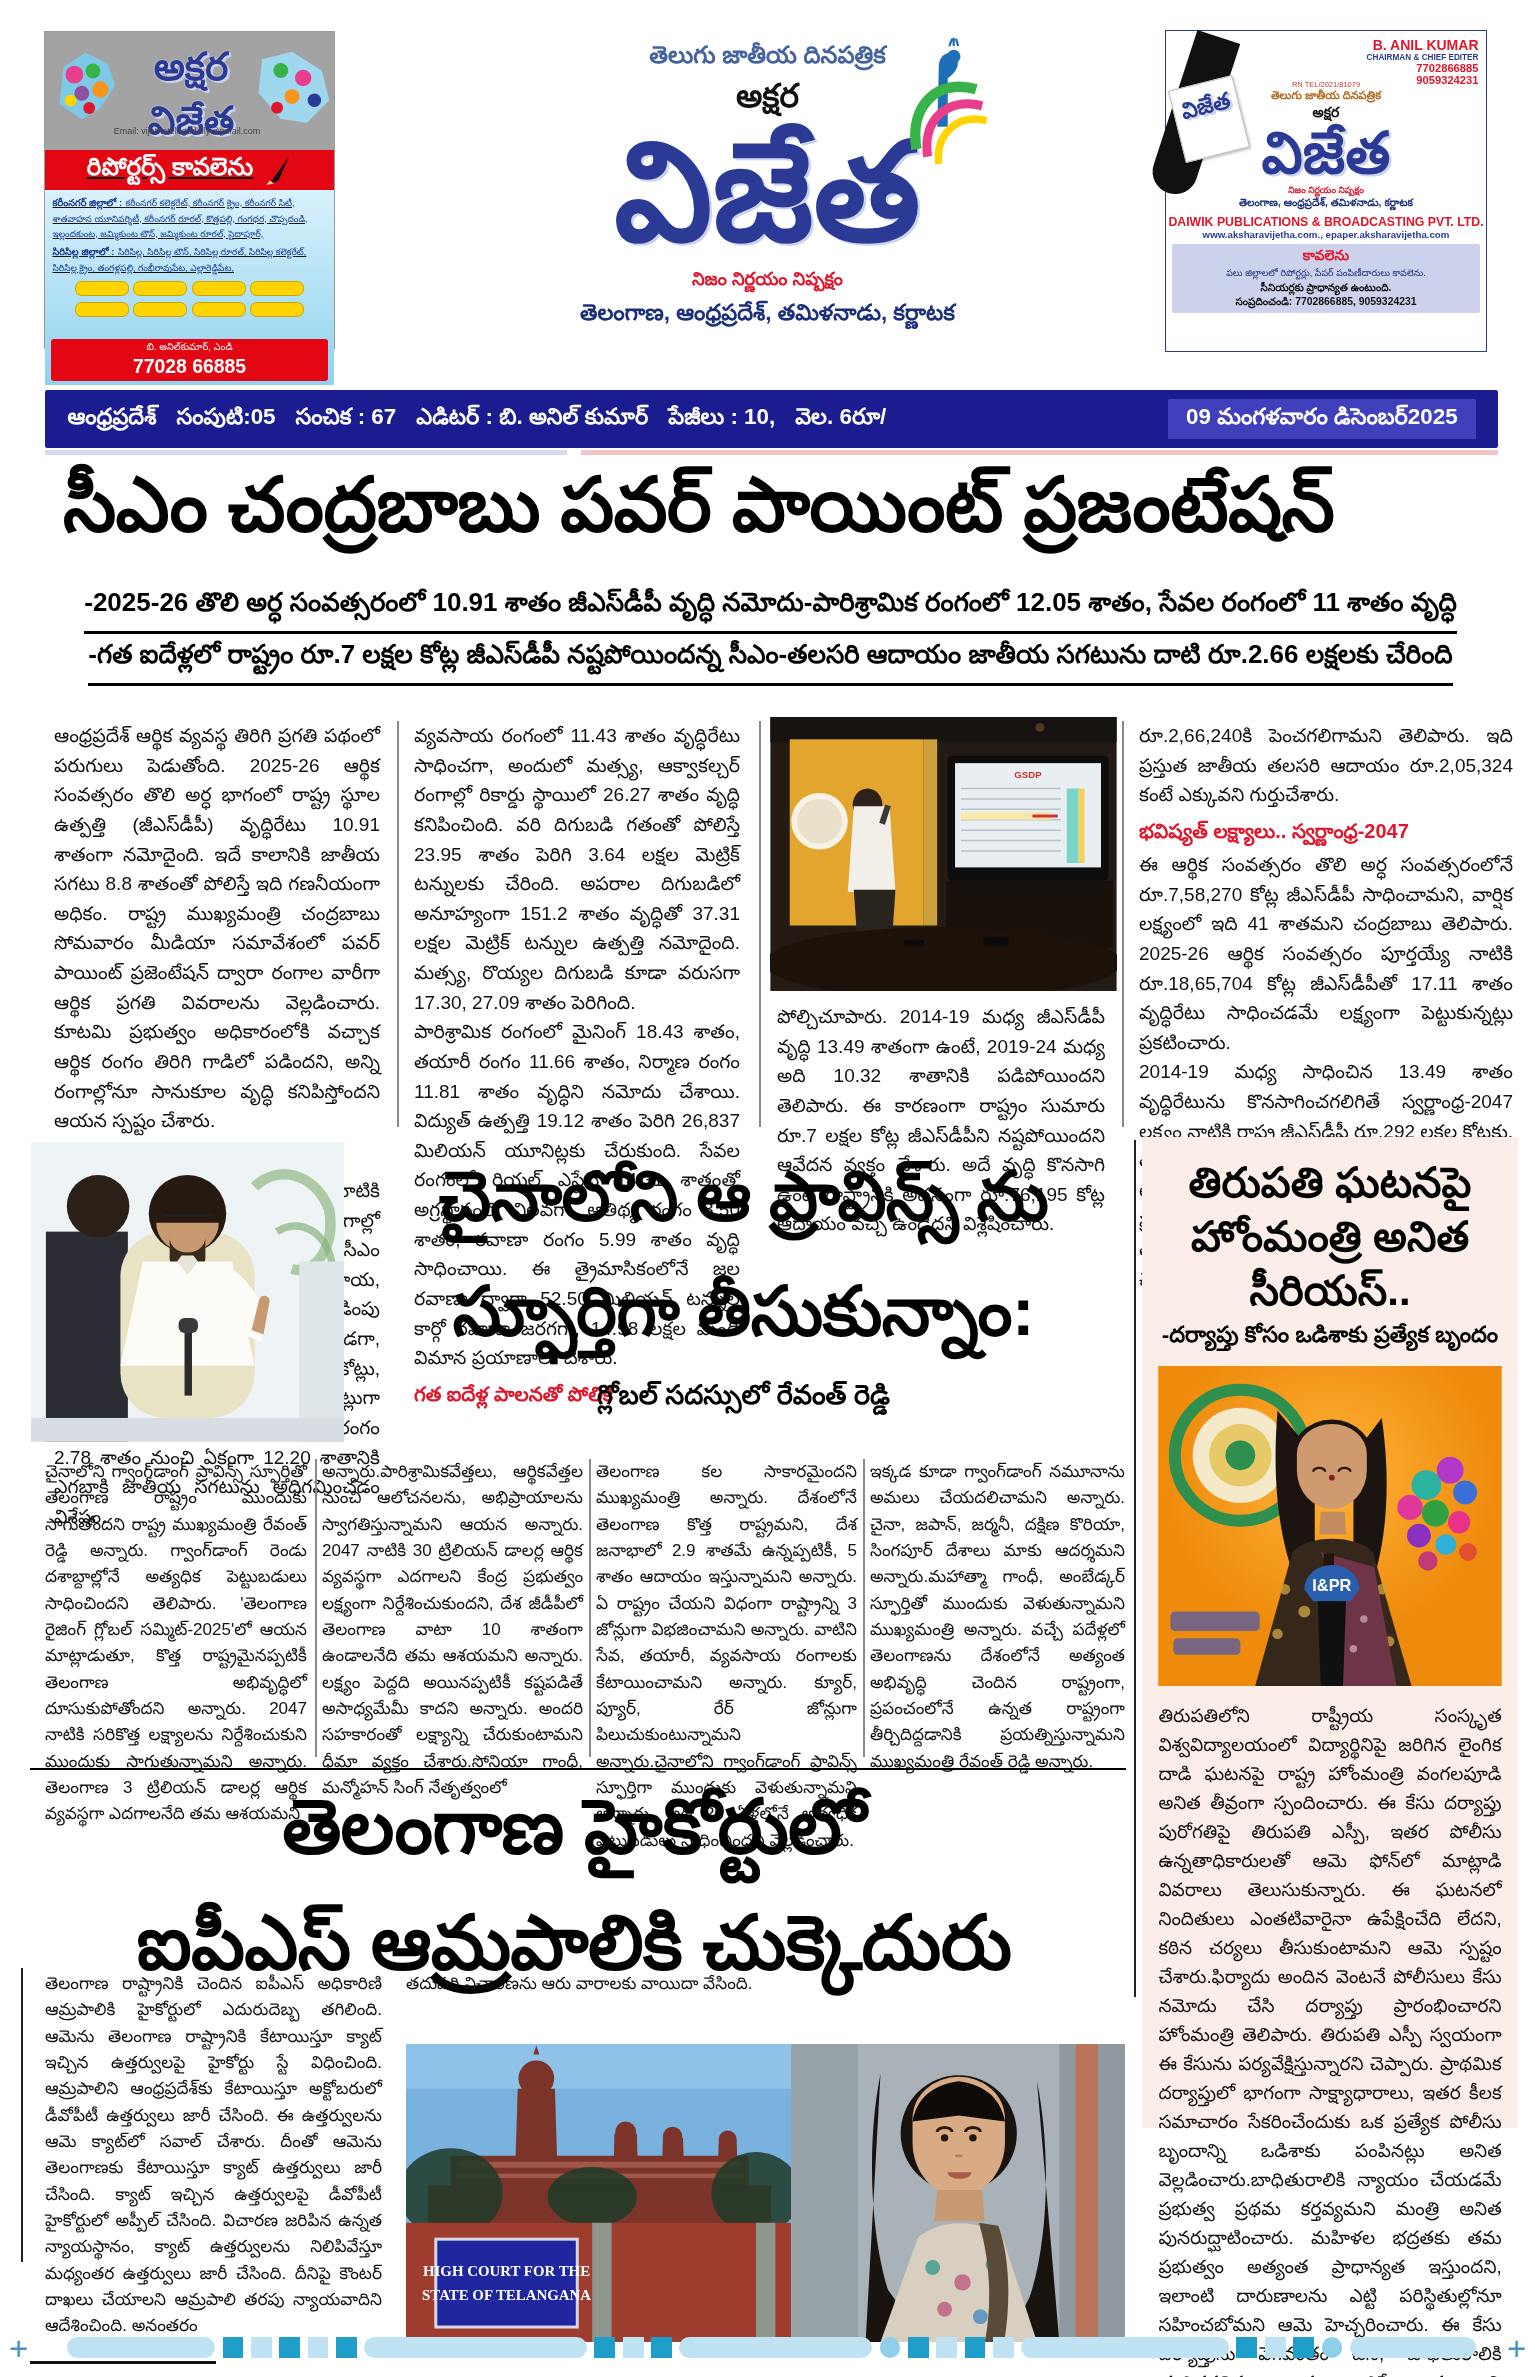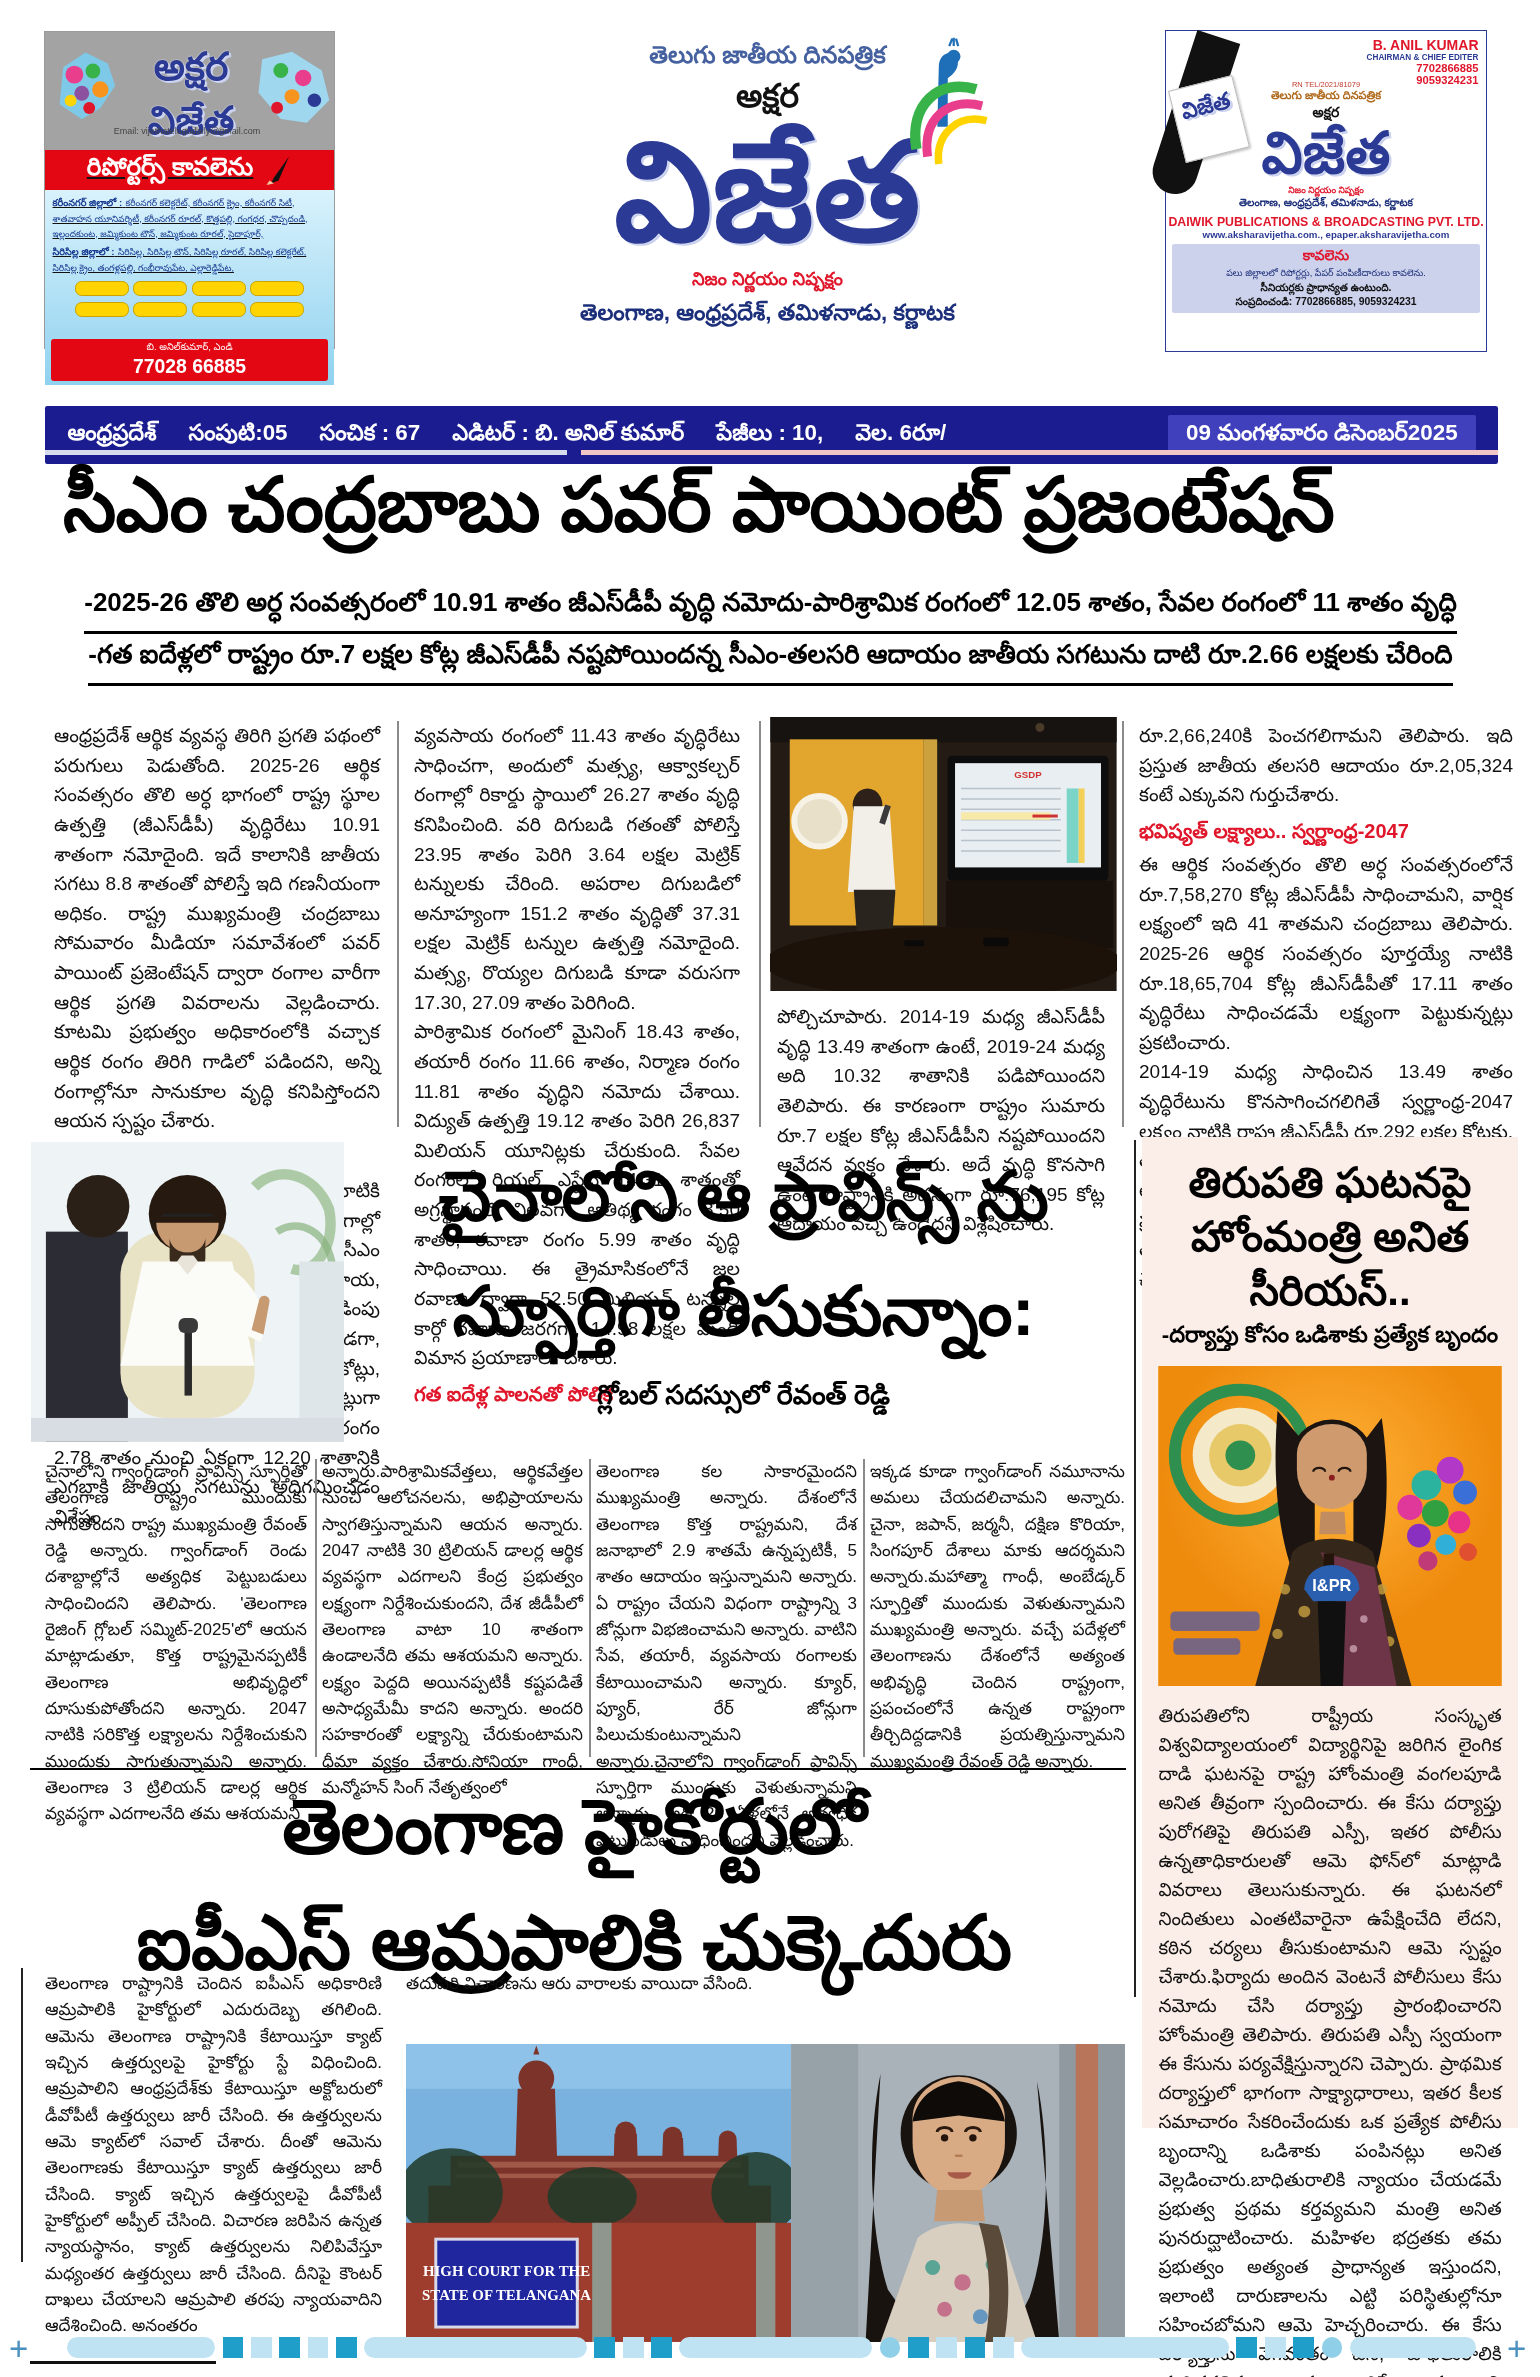--- a/index.html
+++ b/index.html
@@ -28,21 +28,21 @@
   .redbox{position:absolute;left:6px;right:6px;bottom:4.5px;background:#e30613;color:#fff;
           text-align:center;border-radius:3px;padding:1.5px 0 3px 0;}
   .rightad{left:1165px;top:30px;width:322px;height:322px;border:1.5px solid #2b3a94;background:#fff;
            box-sizing:border-box;text-align:center;}
   .lavender{background:#ccd1ec;margin:4.5px 6px 0 6px;padding:3px 4.5px;border-radius:2.2px;}
   .mast-title{font-weight:800;color:#2b3a94;
       text-shadow:0 0 1.5px #fff, 2.2px 2.2px 0 #c8d0ee;}
   
   .dateline{left:45px;top:390px;width:1453px;height:58px;background:#1c1c91;border-radius:2.2px;
             display:flex;align-items:center;color:#fff;font-weight:bold;font-size:22.4px;
-            padding:0 22.4px;box-sizing:border-box;gap:32px;white-space:nowrap;margin-top:16px;}
+            padding:0 22.4px;box-sizing:border-box;gap:20px;white-space:nowrap;}
   .datebox{background:#4040bd;padding:4.5px 18px;border-radius:1.5px;margin-left:auto;}
   
   .pinkbox{left:1142px;top:1137px;width:376px;height:991px;background:#fbeee8;
            box-sizing:border-box;padding:19.4px 16.4px 15px 16.4px;}
   .pinkhead{font-weight:800;font-size:42px;line-height:1.28;color:#000;text-align:center;}
   .pinksub{font-weight:bold;font-size:22.4px;text-align:center;margin-top:4px;color:#000;}
   
   .foot{display:flex;align-items:center;gap:7.5px;}
   .fbar{height:21px;background:#bfe3f2;border-radius:10.4px;}
   .fsq{width:21px;height:21px;background:#1f9ec9;}

